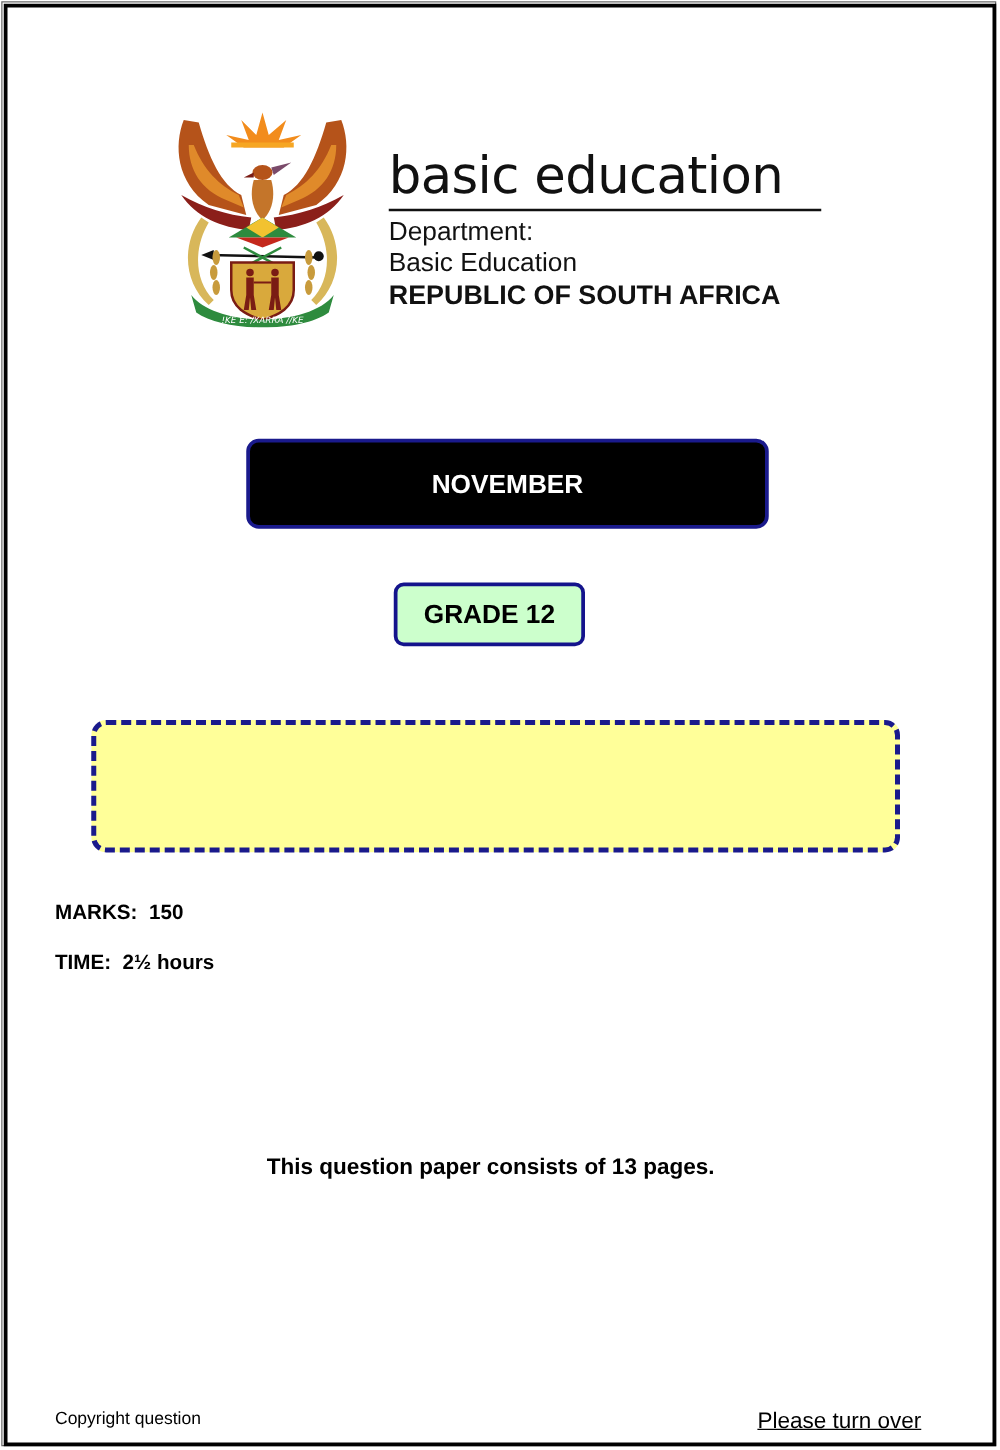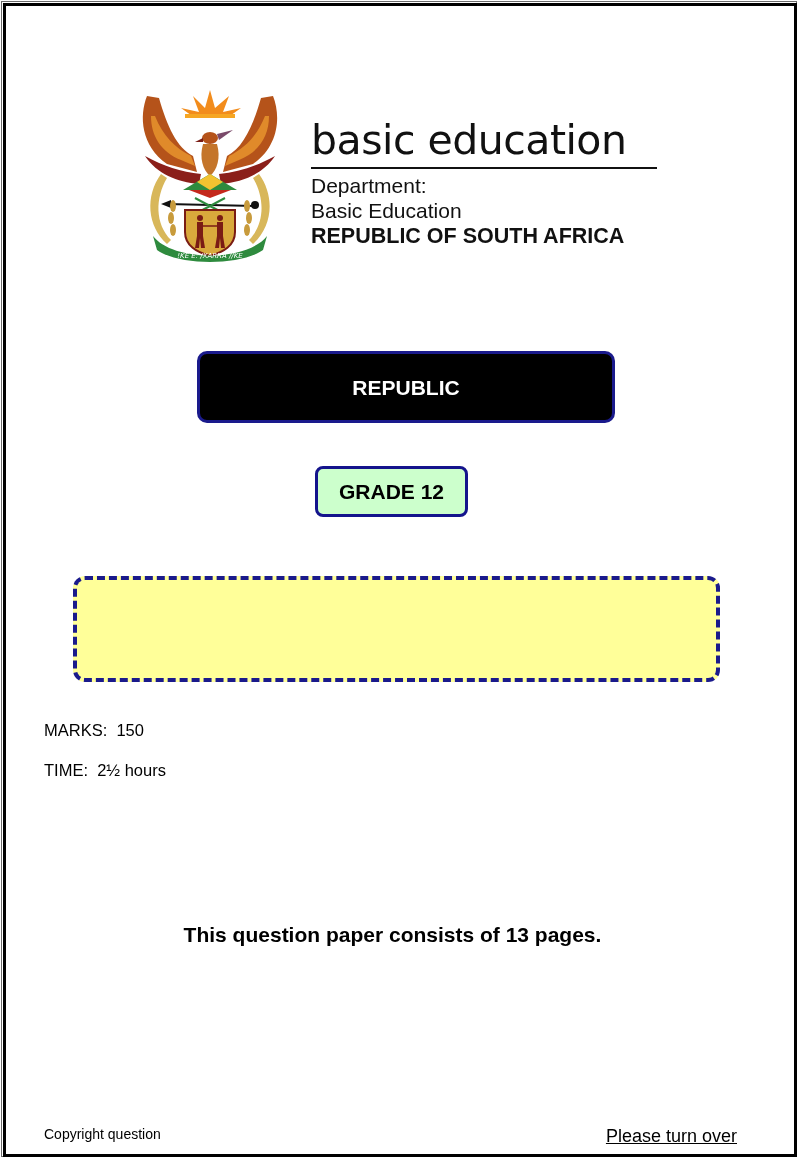--- a/index.html
+++ b/index.html
@@ -20,25 +20,25 @@
   .nsc-box span { color: #fff; font-weight: bold; font-size: 21px; line-height: 27px; }
 
   .grade-box { position: absolute; left: 315px; top: 466px; width: 153px; height: 51px; background: #ccffcc; border: 3px solid #14148c; border-radius: 8px; box-sizing: border-box; display: flex; align-items: center; justify-content: center; }
   .grade-box span { font-weight: bold; font-size: 21px; }
 
   .subject-box { position: absolute; left: 73px; top: 576px; width: 647px; height: 106px; background: #ffff99; border: 4px dashed #1a1a8c; border-radius: 12px; box-sizing: border-box; }
   .subject-line { position: absolute; left: 0; width: 100%; text-align: center; font-weight: bold; font-size: 18.5px; }
   .subject-1 { top: 17px; }
   .subject-2 { top: 67px; }
 
-  .meta { position: absolute; left: 44px; font-weight: normal; font-size: 16.5px; white-space: pre; }
+  .meta { position: absolute; left: 44px; font-weight: bold; font-size: 16.5px; white-space: pre; }
   .marks { top: 721px; }
   .time { top: 761px; }
 
-  .pages-note { position: absolute; left: 0; width: 785px; top: 923px; text-align: center; font-weight: bold; font-size: 21px; }
+  .pages-note { position: absolute; left: 0; width: 785px; top: 923px; text-align: center; font-weight: bold; font-size: 18px; }
 
   .footer-left { position: absolute; left: 44px; top: 1126px; font-size: 14px; }
   .footer-right { position: absolute; right: 63px; top: 1126px; font-size: 18px; text-decoration: underline; }
 </style>
 </head>
 <body>
 
 <div class="outer-border"></div>
 <div class="inner-border"></div>
 
@@ -105,21 +105,21 @@
   </g>
 </svg>
 
 <div class="brand-title">basic education</div>
 <div class="brand-rule"></div>
 <div class="dept-line dept-1">Department:</div>
 <div class="dept-line dept-2">Basic Education</div>
 <div class="dept-line dept-3">REPUBLIC OF SOUTH AFRICA</div>
 
 <div class="nsc-box">
-  <span>REPUBLIC</span>
+  <span>NOVEMBER</span>
 </div>
 
 <div class="grade-box">
   <span>GRADE 12</span>
 </div>
 
 <div class="subject-box">
 </div>
 
 <div class="meta marks">MARKS:  150</div>

